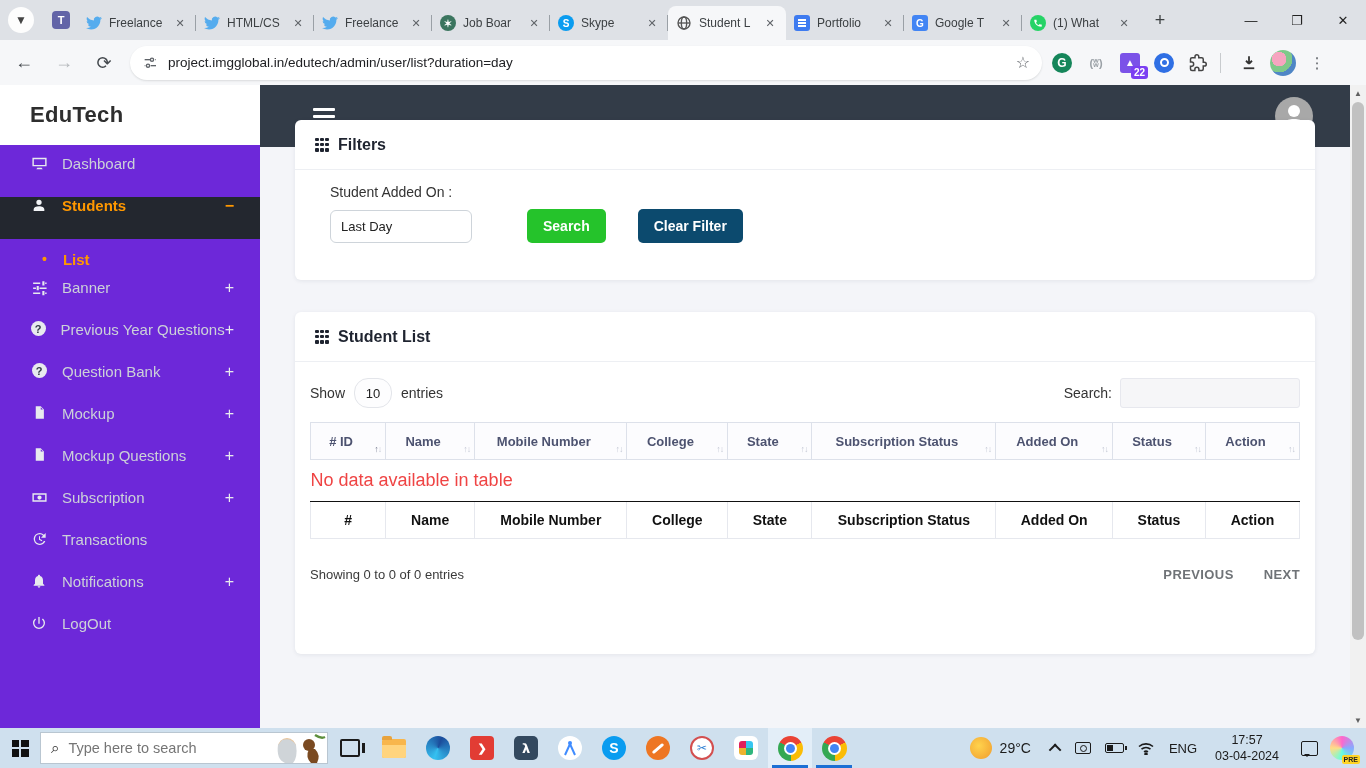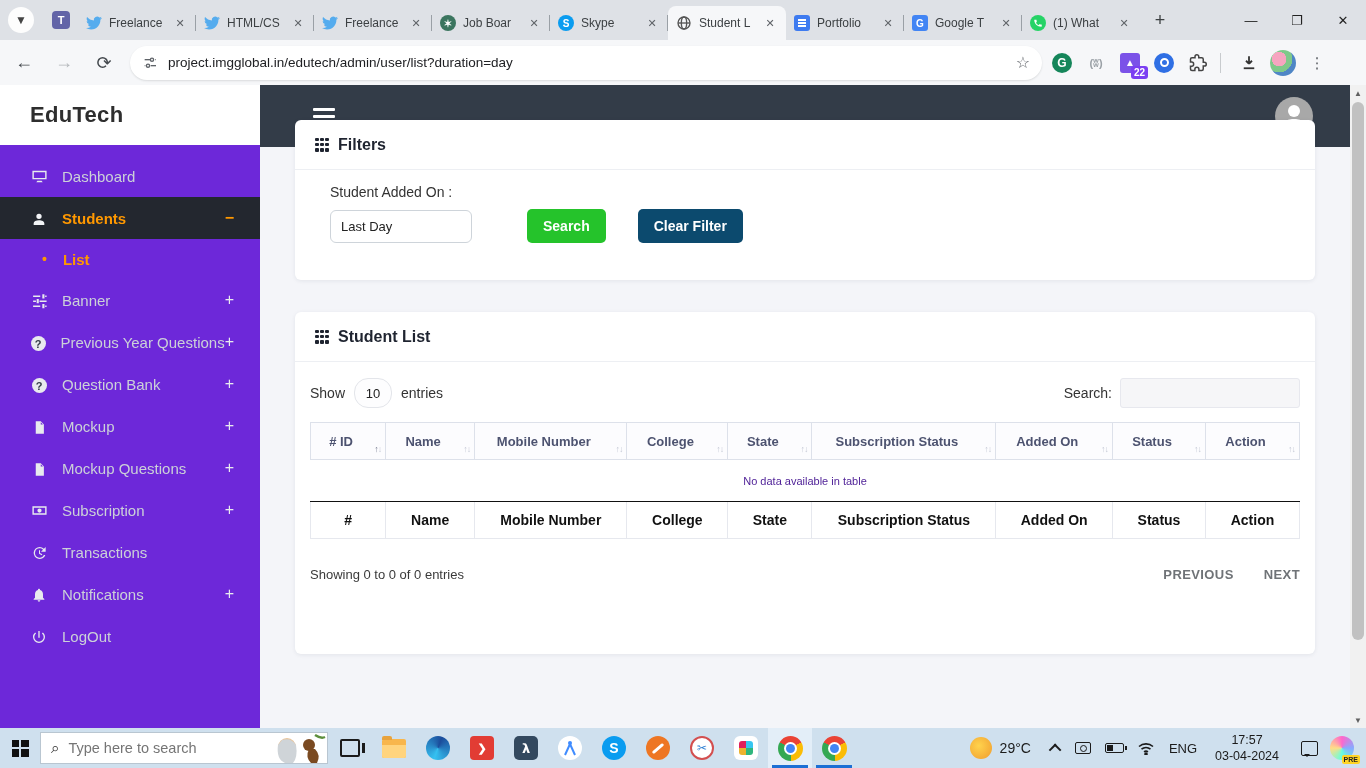--- a/index.html
+++ b/index.html
@@ -40,21 +40,21 @@
   .avatar-sm { width:26px; height:26px; border-radius:50%; background:radial-gradient(circle at 35% 35%, #f6a5c0 0 30%, #7fc98a 31% 55%, #4f86c6 56% 100%); }
   .kebab { color:#5f6368; font-size:15px; letter-spacing:0; line-height:4px; }
 
   
   #app { position:absolute; left:0; top:85px; width:1366px; height:643px; background:#f4f5f9; }
 
   
   #sidebar { position:absolute; left:0; top:0; width:260px; height:643px; background:#6d28d9; }
   #logo { height:60px; background:#fff; display:flex; align-items:center; padding-left:30px; font-size:22px; font-weight:bold; color:#2e2e2e; letter-spacing:.3px; }
   .menu { padding-top:10px; }
-  .mitem { height:42px; display:flex; align-items:flex-end; padding:0 26px 12px 30px; color:#ccd1d8; font-size:15px; cursor:default; }
+  .mitem { height:42px; display:flex; align-items:flex-start; padding:0 26px 12px 30px; color:#ccd1d8; font-size:15px; cursor:default; }
   .mitem .mic { width:18px; margin-right:14px; color:#e8eaee; display:flex; justify-content:center; }
   .mitem .mlabel { flex:1; white-space:nowrap; }
   .mitem .mexp { font-size:16px; color:#e8eaee; }
   .mitem.active { background:#23272f; color:#ff9800; font-weight:bold; }
   .mitem.active .mic { color:#f2f4f7; }
   .mitem.active .mexp { color:#ff9800; }
   .msub { height:40px; display:flex; align-items:center; padding-left:42px; color:#ff9800; font-weight:bold; font-size:15px; }
   .msub .bullet { font-size:14px; margin-right:16px; color:#ff9800; }
   .qcirc { width:15px; height:15px; border-radius:50%; background:#e8eaee; color:#323a46; font-size:11px; font-weight:bold; display:flex; align-items:center; justify-content:center; }
 
@@ -87,21 +87,21 @@
   .show-box { width:38px; height:30px; border:1px solid #e3e5ea; background:#fdfdfe; border-radius:14px; display:flex; align-items:center; justify-content:center; margin:0 9px; font-size:13px; color:#222; }
   .lt-controls .spacer { flex:1; }
   .dt-search { width:180px; height:30px; background:#f6f6f8; border:1px solid #e7e8ee; border-radius:3px; margin-left:8px; font-family:"Liberation Sans",sans-serif; padding:0 8px; font-size:13px; }
 
   table.dt { width:990px; margin:0 15px; border-collapse:collapse; table-layout:fixed; }
   .dt th, .dt td { font-size:13px; }
   .dt thead th { background:#fcfcfe; color:#4d5370; font-weight:bold; text-align:center; height:37px; border:1px solid #dde1ea; border-left:none; position:relative; padding-right:14px; }
   .dt thead th:first-child { border-left:1px solid #dde1ea;margin-left:13px; }
   .sorters { position:absolute; right:4px; bottom:5px; font-size:9px; color:#c6cad6; letter-spacing:-1px; }
   .sorters .on { color:#7d8296; }
-  .dt .empty td { text-align:center; height:42px; color:#4c1d95; font-size:11px; border-bottom:1px solid #111; }
+  .dt .empty td { text-align:left; height:42px; color:#ef4444; font-size:18px; border-bottom:1px solid #111; }
   .dt tfoot th { height:37px; font-size:14px; color:#111; font-weight:bold; text-align:center; border:1px solid #e6e8ee; border-left:none; border-top:none; }
   .dt tfoot th:first-child { border-left:1px solid #e6e8ee; }
 
   .lt-info { display:flex; align-items:center; padding:28px 15px 0 15px; }
   .info-txt { font-size:13px; color:#3a3a3a; }
   .lt-info .spacer { flex:1; }
   .pager { font-size:13px; font-weight:bold; color:#6f7377; letter-spacing:.4px; }
   .pager span { margin-left:26px; }
 
   

